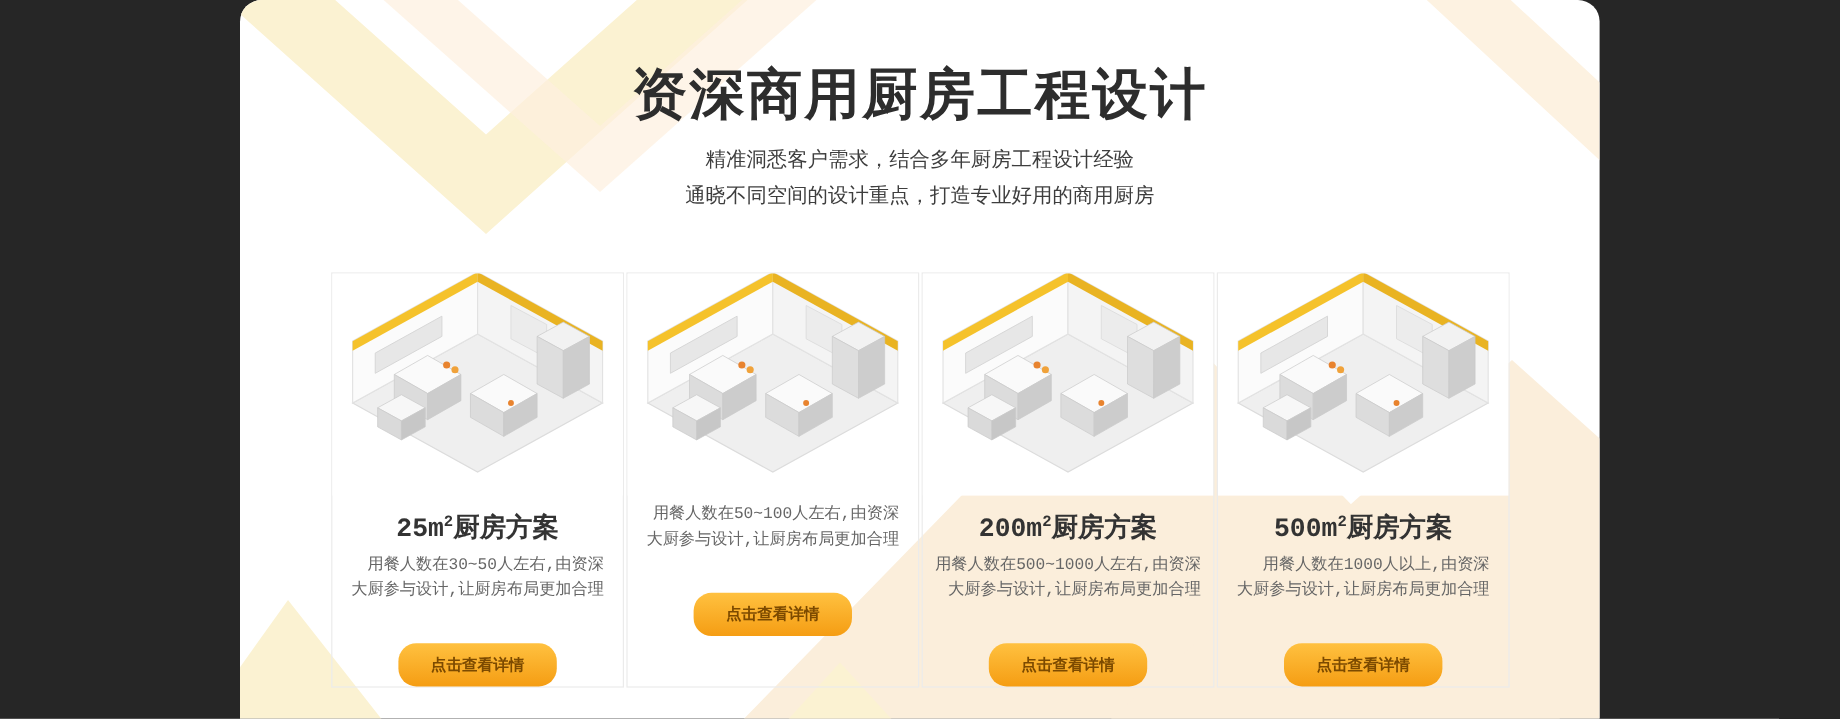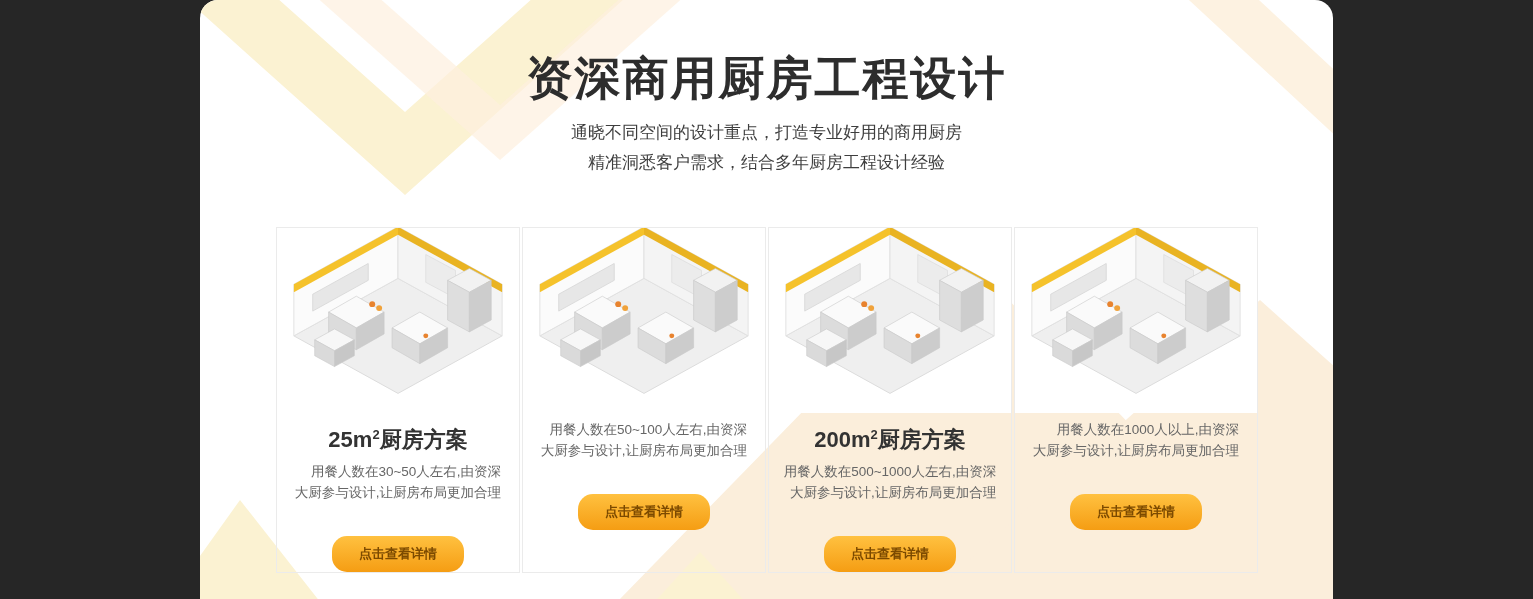--- a/index.html
+++ b/index.html
@@ -41,20 +41,21 @@
     line-height: 1.75;
   }
   .cards {
     position: absolute;
     left: 76px; top: 227px;
     width: 982px; height: 338px;
     display: grid;
     grid-template-columns: repeat(4, 1fr);
     gap: 2px;
     z-index: 2;
+    font-family: Liberation Mono, monospace;
   }
   .card {
     border: 1px solid #ebebeb;
     background: transparent;
     display: flex;
     flex-direction: column;
     align-items: center;
   }
   .media {
     width: 100%; height: 185px;
@@ -132,22 +133,22 @@
     <path d="M 52,-60 L 300,160 L 548,-60 L 486,-60 L 300,105 L 114,-60 Z" fill="#fdf0de" opacity="0.7"></path>
     <path d="M 935,-50 L 1005,-50 L 1210,140 L 1140,140 Z" fill="#fdf2e1"></path>
     <path d="M 380,640 L 760,250 L 1140,640 Z" fill="#fbeedb"></path>
     <path d="M 680,640 L 1060,300 L 1440,640 Z" fill="#fbeedb"></path>
     <path d="M -60,640 L 40,500 L 150,640 Z" fill="#fbf2d2"></path>
     <path d="M 420,640 L 500,552 L 580,640 Z" fill="#fbf2d2"></path>
   </svg>
 
   <div class="header">
     <h1>资深商用厨房工程设计</h1>
+    <div class="subtitle">精准洞悉客户需求，结合多年厨房工程设计经验</div>
     <div class="subtitle">通晓不同空间的设计重点，打造专业好用的商用厨房</div>
-    <div class="subtitle">精准洞悉客户需求，结合多年厨房工程设计经验</div>
   </div>
 
   <div class="cards">
 
     <div class="card">
       <div class="media">
         <svg viewBox="0 0 244 185">
             <use href="#kitchen-iso"></use>
           </svg>
       </div>
@@ -189,20 +190,23 @@
       </div>
       <button class="btn">点击查看详情</button>
     </div>
 
     <div class="card">
       <div class="media">
         <svg viewBox="0 0 244 185">
             <use href="#kitchen-iso"></use>
           </svg>
       </div>
+      <div class="card-title">
+        <span>500m</span><sup>2</sup><span>厨房方案</span>
+      </div>
       <div class="desc">
         <span>用餐人数在1000人以上,由资深</span><br>
         <span>大厨参与设计,让厨房布局更加合理</span>
       </div>
       <button class="btn">点击查看详情</button>
     </div>
 
   </div>
 </div>
 

